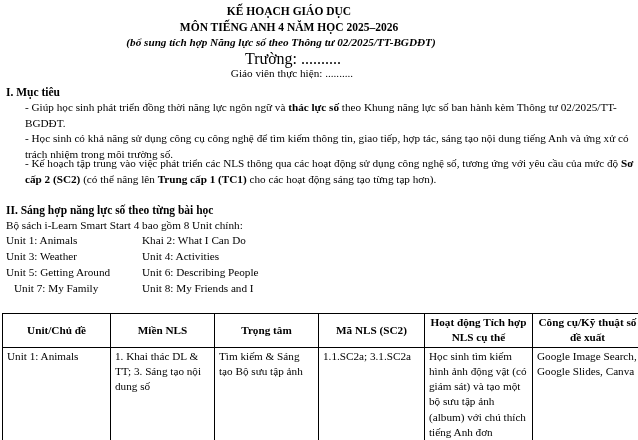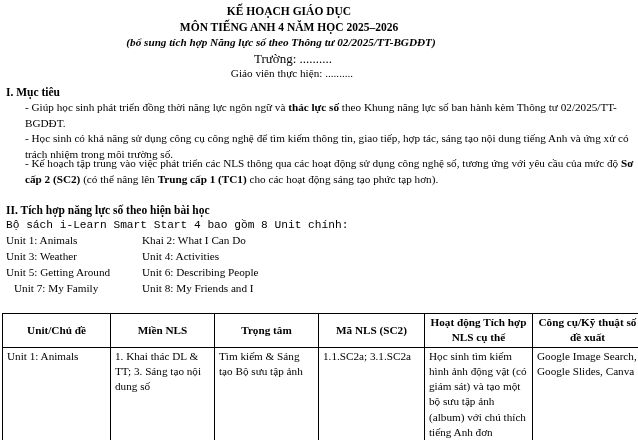--- a/index.html
+++ b/index.html
@@ -6,28 +6,28 @@
   body {
     width: 638px; height: 440px; overflow: hidden; position: relative;
     font-family: "Liberation Serif", "DejaVu Serif", serif;
     color: #000; font-size: 11.2px;
   }
   .title-block { position: absolute; left: 0; top: 4px; width: 558px; text-align: center; }
   .title-block div { line-height: 15.5px; }
   .t1 { font-weight: bold; font-size: 11.5px; padding-left: 20px; }
   .t2 { font-weight: bold; font-size: 11.5px; padding-left: 20px; }
   .t3 { font-weight: bold; font-style: italic; font-size: 11.2px; padding-left: 4px; }
-  .t4 { font-size: 13px; padding-left: 28px; }
+  .t4 { font-size: 16px; padding-left: 28px; }
   .t5 { font-size: 11.2px; padding-left: 26px; }
 
   .sec { position: absolute; left: 6px; font-weight: bold; font-size: 11.5px; }
   .para { position: absolute; left: 25px; width: 610px; line-height: 15.5px; }
   .para b { font-weight: bold; }
 
-  .plain { position: absolute; left: 6px; line-height: 15.8px; font-family: Liberation Mono, monospace; }
+  .plain { position: absolute; left: 6px; line-height: 15.8px; }
   .units { position: absolute; left: 6px; top: 233px; }
   .unit { position: absolute; white-space: nowrap; line-height: 15px; }
 
   table.plan {
     position: absolute; left: 2px; top: 313px;
     border-collapse: collapse; table-layout: fixed; width: 640px;
   }
   table.plan th, table.plan td {
     border: 1.3px solid #000; vertical-align: top; padding: 1px 4px;
     line-height: 15.3px; font-size: 11.2px;
@@ -50,24 +50,24 @@
 
 <div class="para" style="top:100px;">
   <span>- Giúp học sinh phát triển đồng thời năng lực ngôn ngữ và </span><b>thác lực số</b><span> theo Khung năng lực số ban hành kèm Thông tư 02/2025/TT-BGDĐT.</span>
 </div>
 
 <div class="para" style="top:131px;">
   <span>- Học sinh có khả năng sử dụng công cụ công nghệ để tìm kiếm thông tin, giao tiếp, hợp tác, sáng tạo nội dung tiếng Anh và ứng xử có trách nhiệm trong môi trường số.</span>
 </div>
 
 <div class="para" style="top:156px;">
-  <span>- Kế hoạch tập trung vào việc phát triển các NLS thông qua các hoạt động sử dụng công nghệ số, tương ứng với yêu cầu của mức độ </span><b>Sơ cấp 2 (SC2)</b><span> (có thể nâng lên </span><b>Trung cấp 1 (TC1)</b><span> cho các hoạt động sáng tạo phức tạp hơn).</span>
+  <span>- Kế hoạch tập trung vào việc phát triển các NLS thông qua các hoạt động sử dụng công nghệ số, tương ứng với yêu cầu của mức độ </span><b>Sơ cấp 2 (SC2)</b><span> (có thể nâng lên </span><b>Trung cấp 1 (TC1)</b><span> cho các hoạt động sáng tạo từng tạp hơn).</span>
 </div>
 
-<div class="sec" style="top:204px;">II. Tích hợp năng lực số theo hiện bài học</div>
+<div class="sec" style="top:204px;">II. Sáng hợp năng lực số theo từng bài học</div>
 <div class="plain" style="top:218px;">Bộ sách i-Learn Smart Start 4 bao gồm 8 Unit chính:</div>
 
 <div class="units">
   <div class="unit" style="left:0; top:0;">Unit 1: Animals</div>
   <div class="unit" style="left:136px; top:0;">Khai 2: What I Can Do</div>
   <div class="unit" style="left:0; top:16px;">Unit 3: Weather</div>
   <div class="unit" style="left:136px; top:16px;">Unit 4: Activities</div>
   <div class="unit" style="left:0; top:32px;">Unit 5: Getting Around</div>
   <div class="unit" style="left:136px; top:32px;">Unit 6: Describing People</div>
   <div class="unit" style="left:8px; top:48px;">Unit 7: My Family</div>

